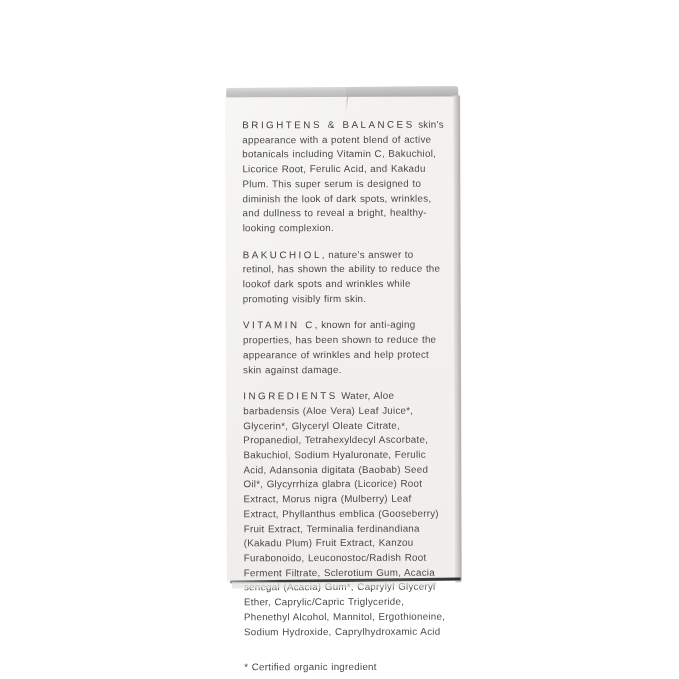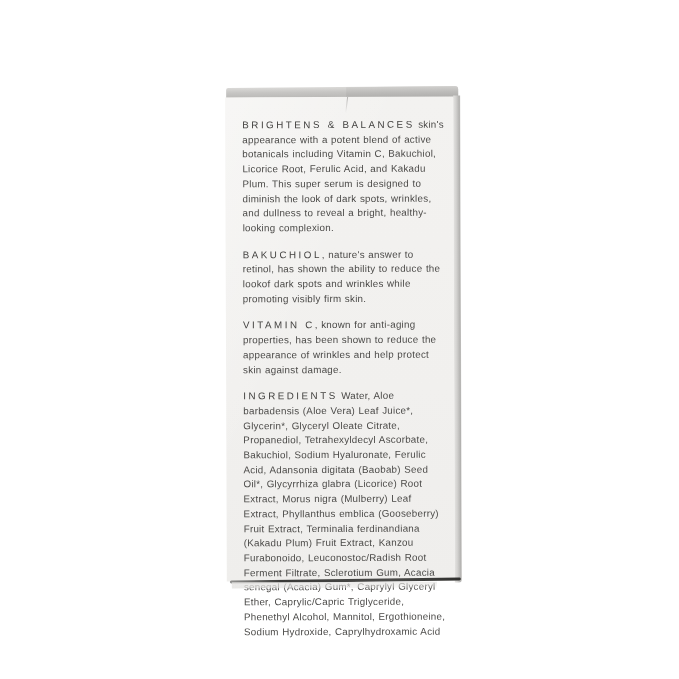--- a/index.html
+++ b/index.html
@@ -142,20 +142,21 @@
         </p>
 
         <p>
           <span class="sec-heading">VITAMIN C</span><span>, known for anti-aging properties, has been shown to reduce the appearance of wrinkles and help protect skin against damage.</span>
         </p>
 
         <p class="ingredients">
           <span class="sec-heading">INGREDIENTS</span><span> Water, Aloe barbadensis (Aloe Vera) Leaf Juice*, Glycerin*, Glyceryl Oleate Citrate, Propanediol, Tetrahexyldecyl Ascorbate, Bakuchiol, Sodium Hyaluronate, Ferulic Acid, Adansonia digitata (Baobab) Seed Oil*, Glycyrrhiza glabra (Licorice) Root Extract, Morus nigra (Mulberry) Leaf Extract, Phyllanthus emblica (Gooseberry) Fruit Extract, Terminalia ferdinandiana (Kakadu Plum) Fruit Extract, Kanzou Furabonoido, Leuconostoc/Radish Root Ferment Filtrate, Sclerotium Gum, Acacia senegal (Acacia) Gum*, Caprylyl Glyceryl Ether, Caprylic/Capric Triglyceride, Phenethyl Alcohol, Mannitol, Ergothioneine, Sodium Hydroxide, Caprylhydroxamic Acid</span>
         </p>
 
+        <p class="footnote">* Certified organic ingredient</p>
 
       </div>
     </div>
 
     <div class="crease"></div>
     <div class="box-side"></div>
     <div class="box-bottom-line"></div>
     <div class="box-bottom-flap"></div>
 
   </div>

